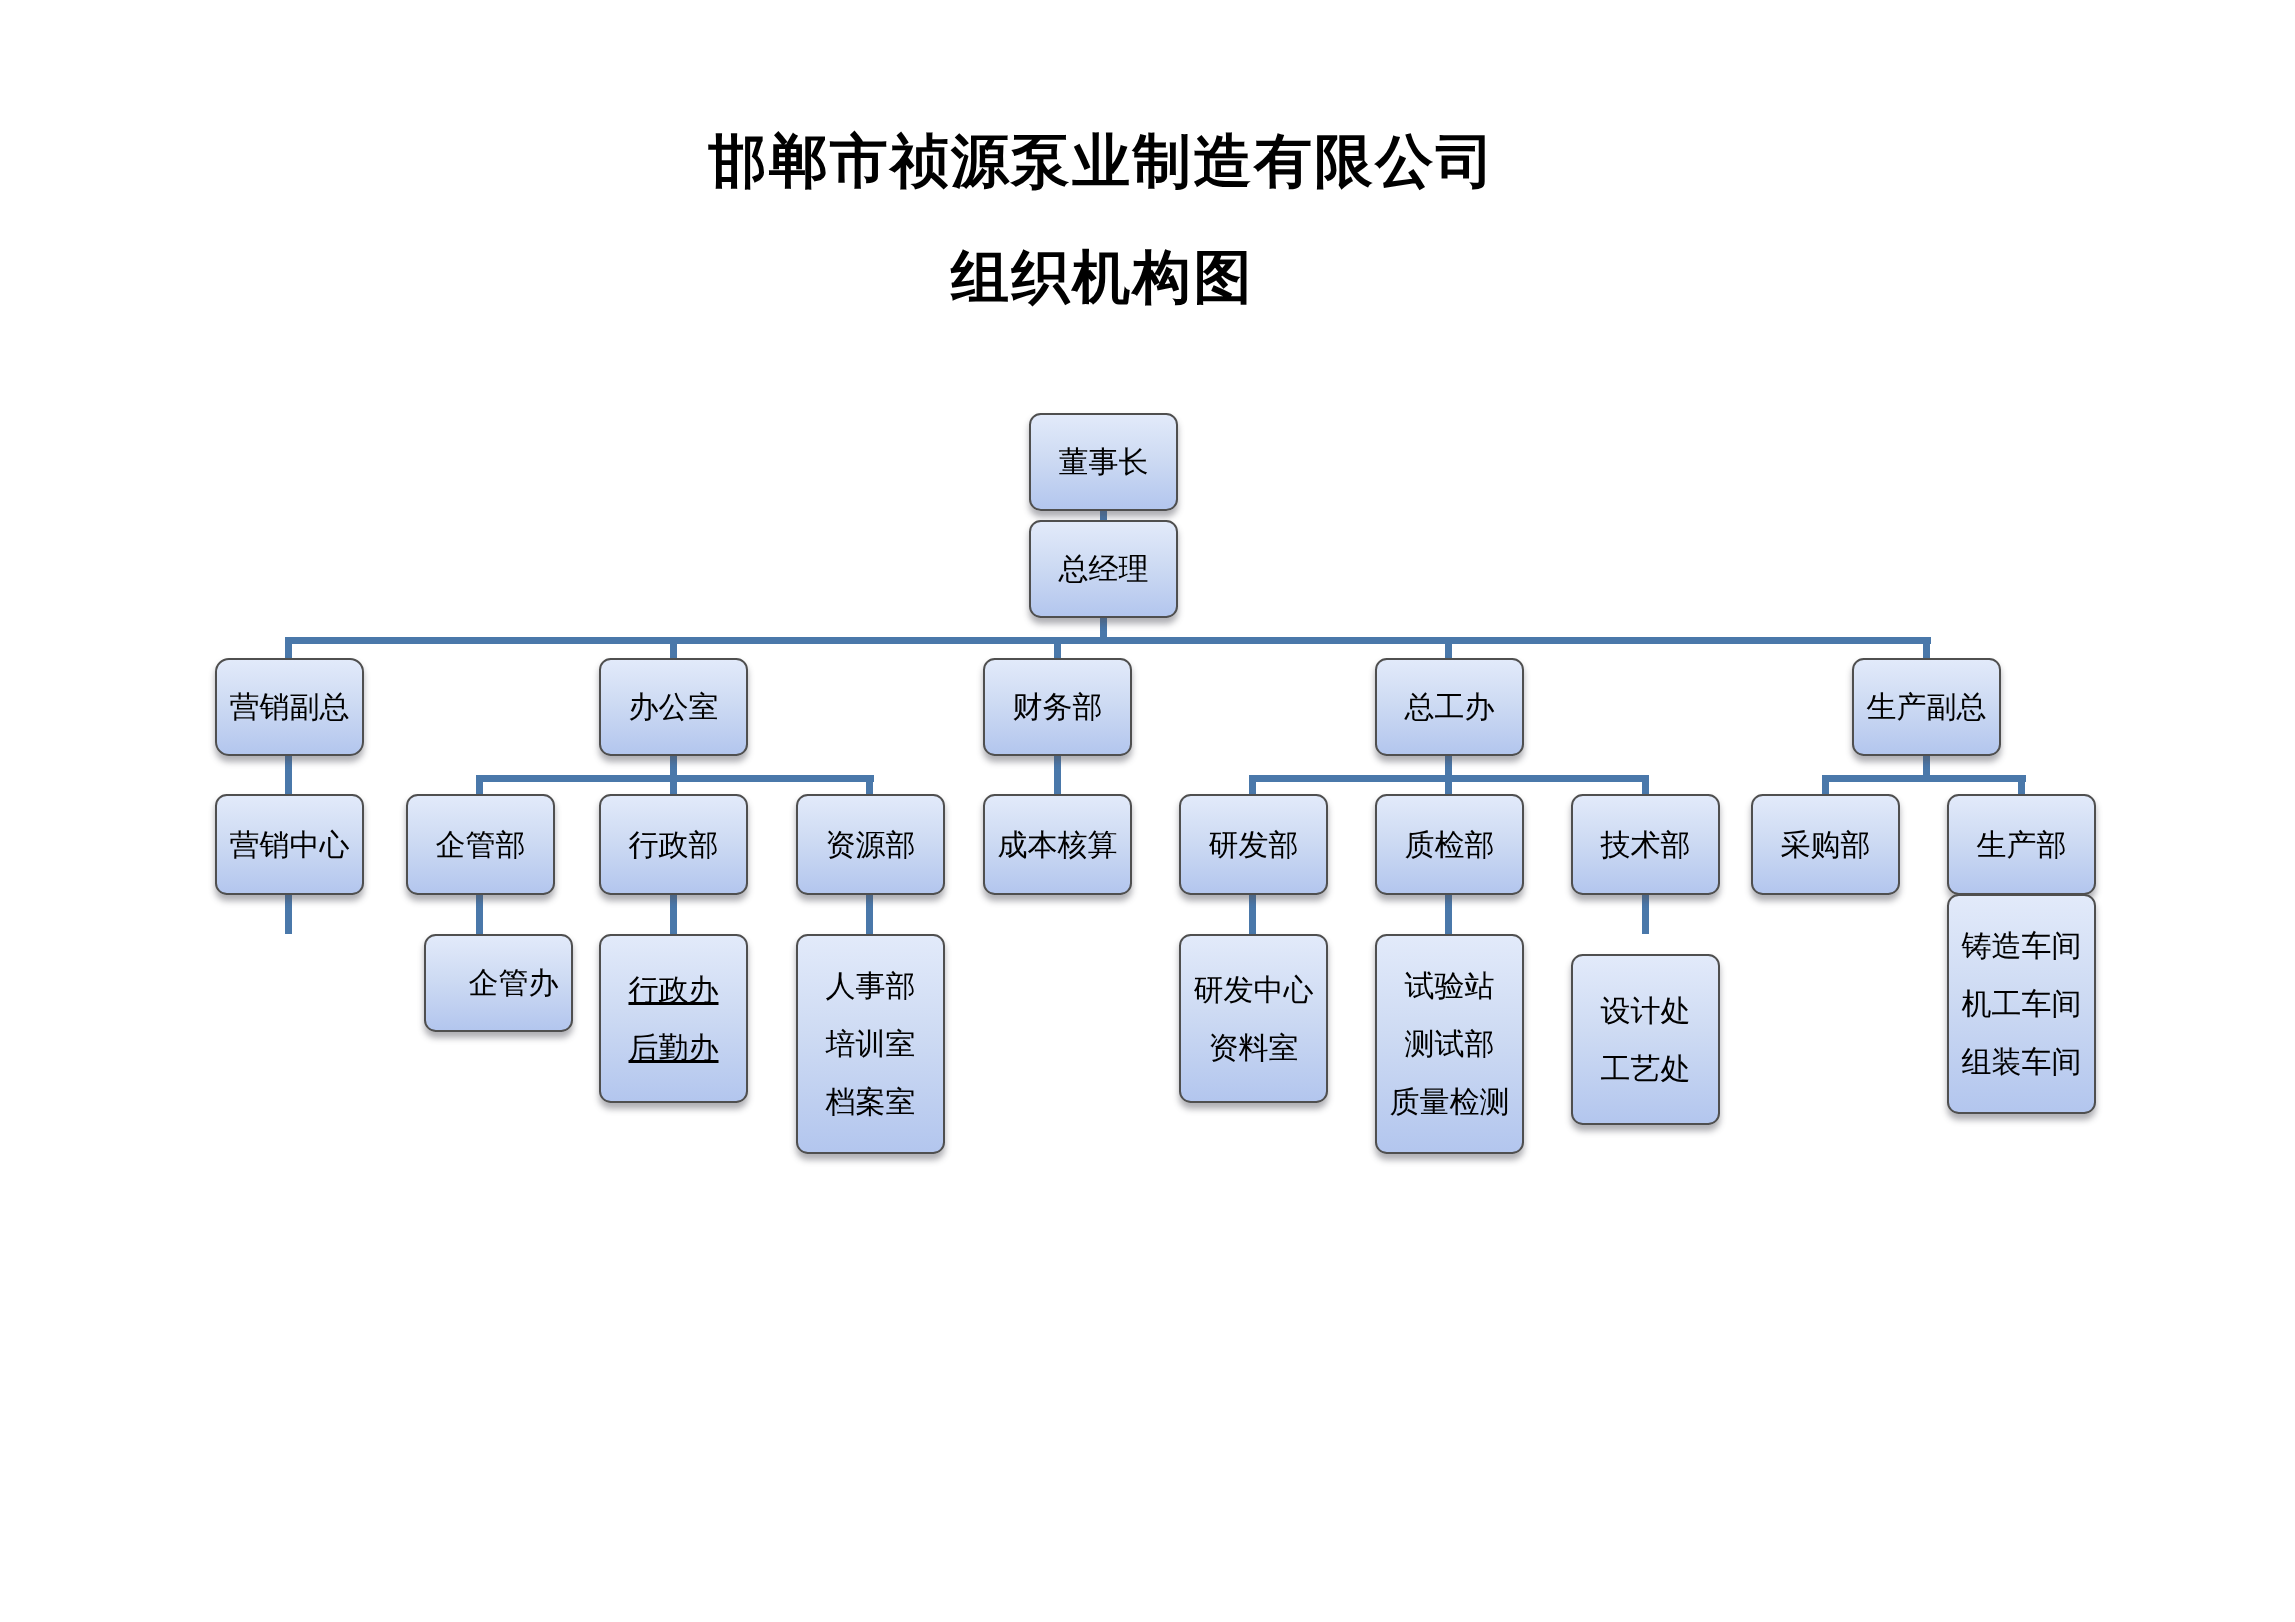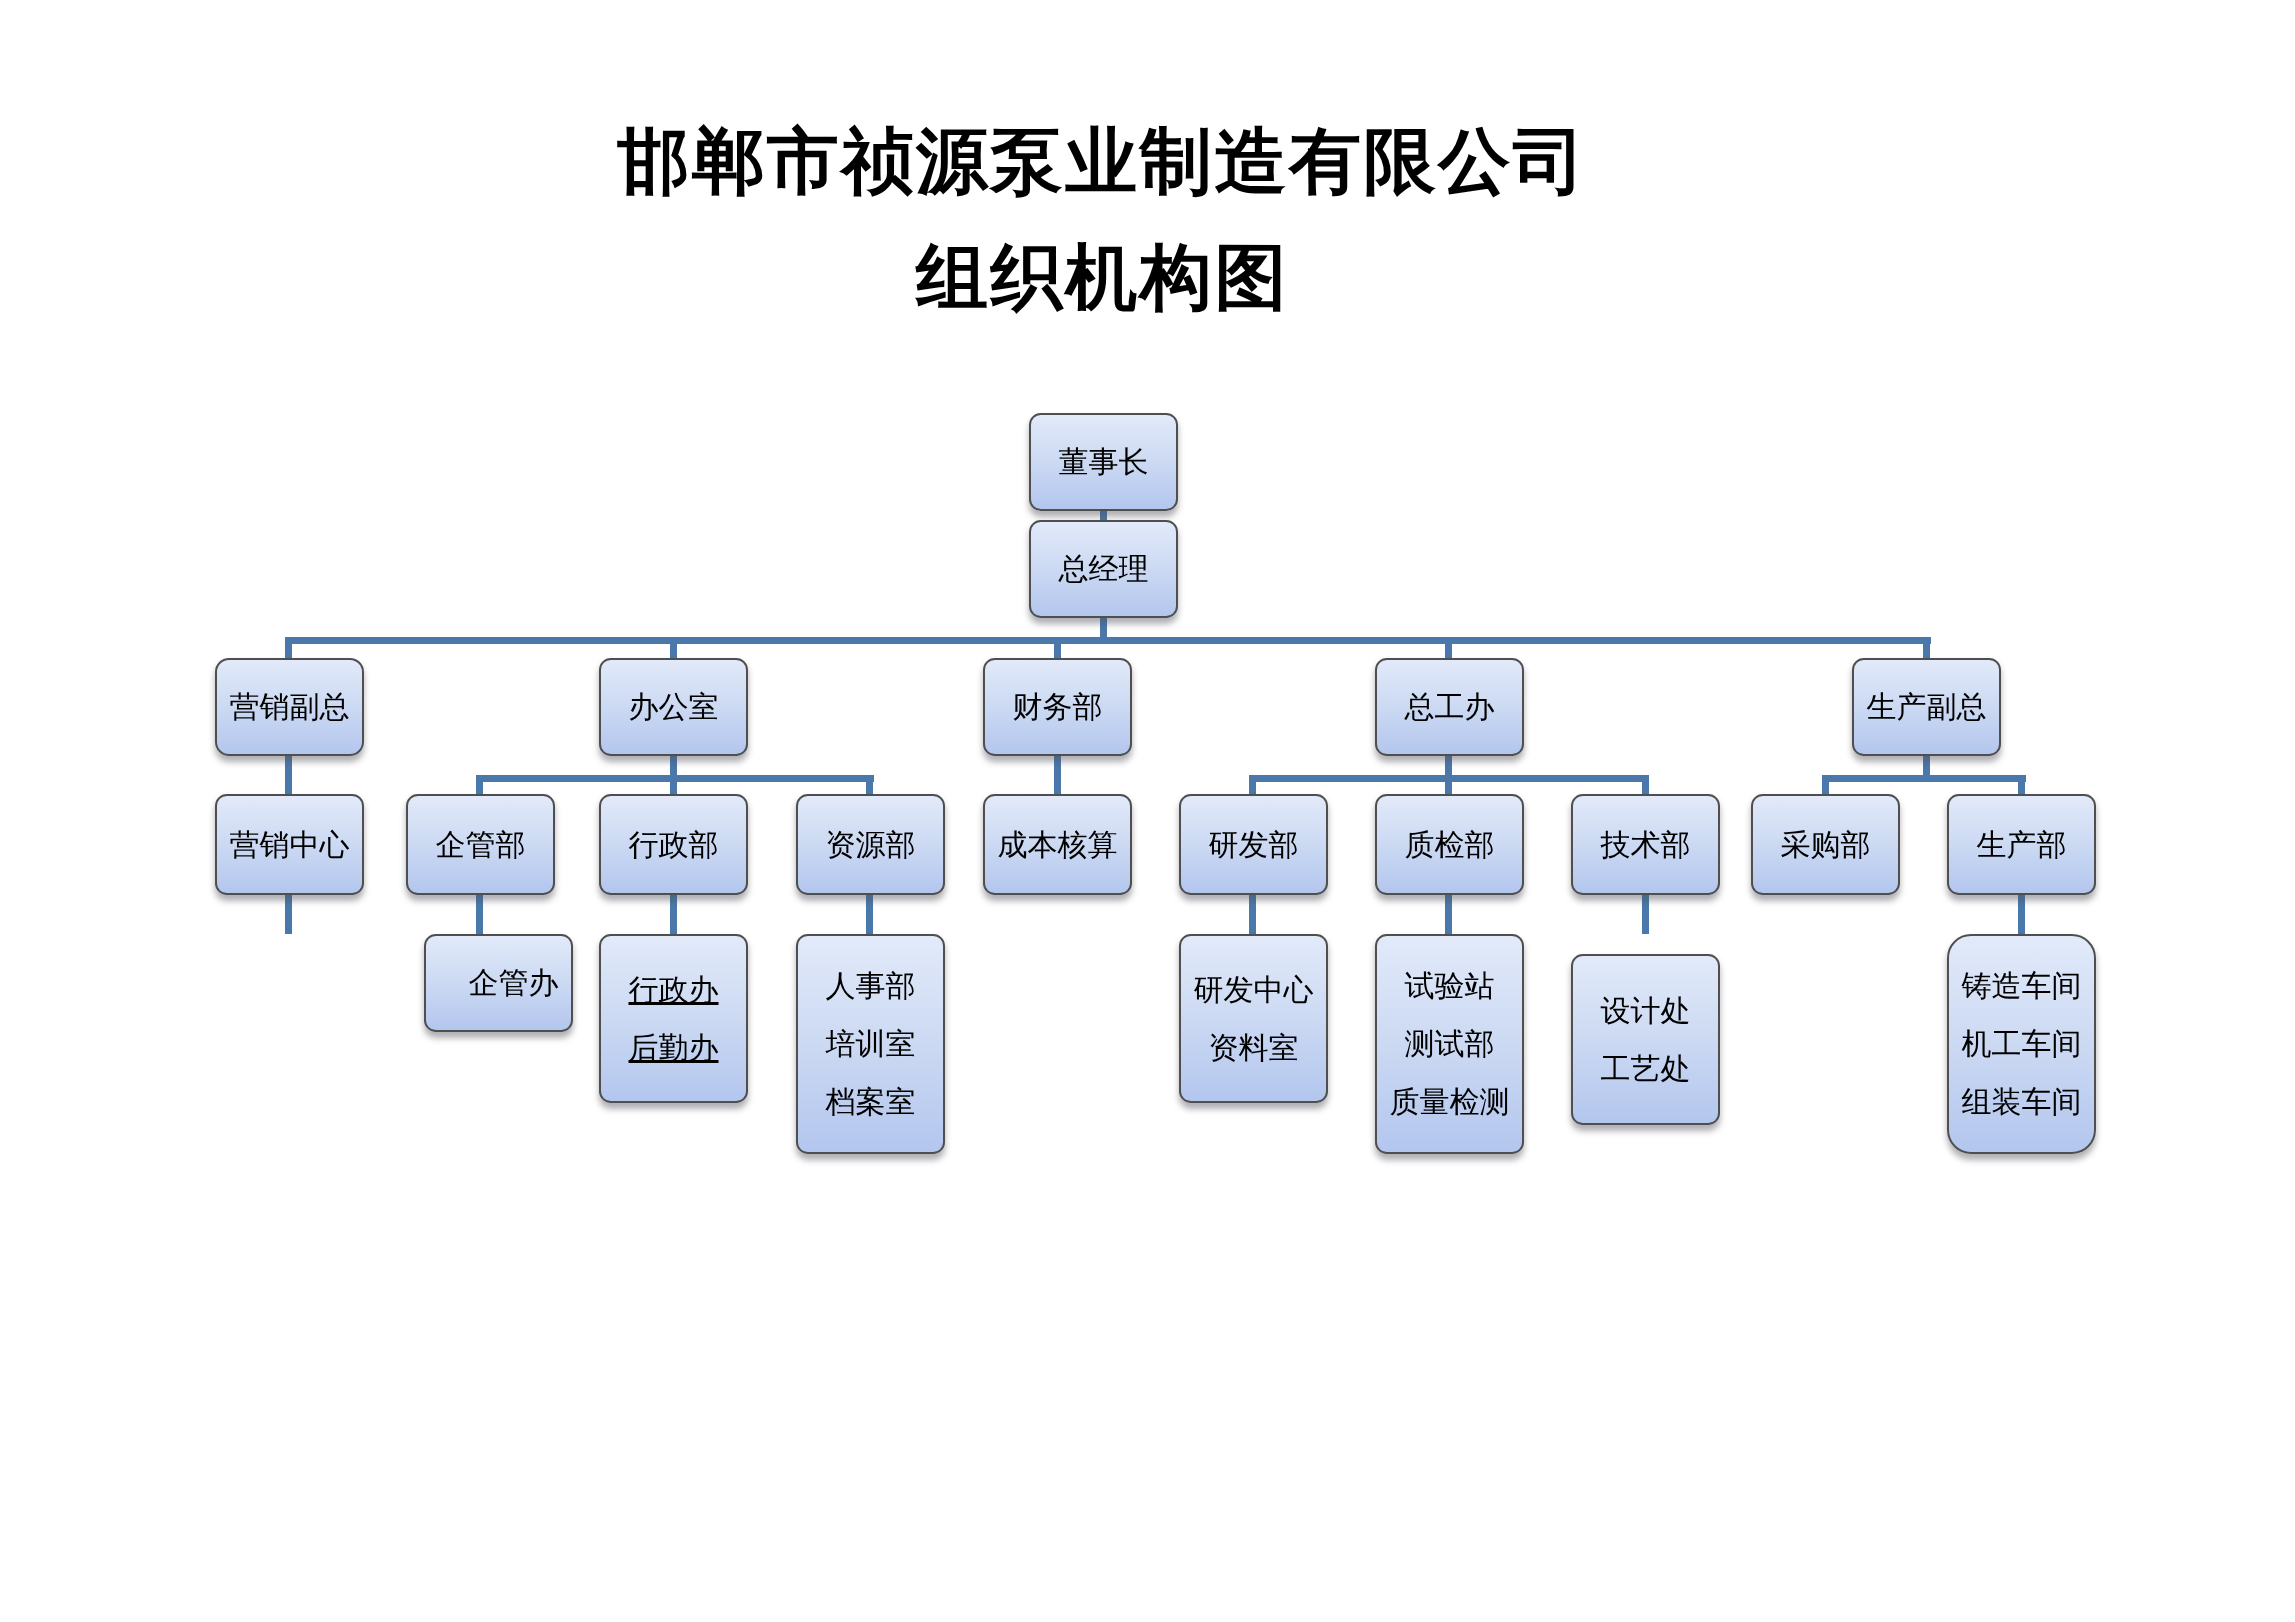--- a/index.html
+++ b/index.html
@@ -17,21 +17,21 @@
   }
   .title {
     position: absolute;
     left: 0;
     top: 103px;
     width: 2205px;
     text-align: center;
     font-family: "Liberation Sans", "DejaVu Sans", sans-serif;
     font-weight: 700;
     color: #000000;
-    font-size: 72px;
+    font-size: 58px;
     line-height: 116px;
     letter-spacing: 2.6px;
     white-space: nowrap;
   }
   .conn {
     position: absolute;
     background: #4a78aa;
   }
   .node {
     position: absolute;
@@ -128,18 +128,18 @@
   <div class="node h3" style="left:796px; top:934px;">人事部
 培训室
 档案室</div>
   <div class="node h2" style="left:1179px; top:934px;">研发中心
 资料室</div>
   <div class="node h3" style="left:1375px; top:934px;">试验站
 测试部
 质量检测</div>
   <div class="node h2b" style="left:1571px; top:934px;">设计处
 工艺处</div>
-  <div class="node h3" style="left:1947px; top:934px;border-radius:24px;">铸造车间
+  <div class="node h3" style="left:1947px; top:894px;">铸造车间
 机工车间
 组装车间</div>
 
 </div>
 
 
 </body></html>

